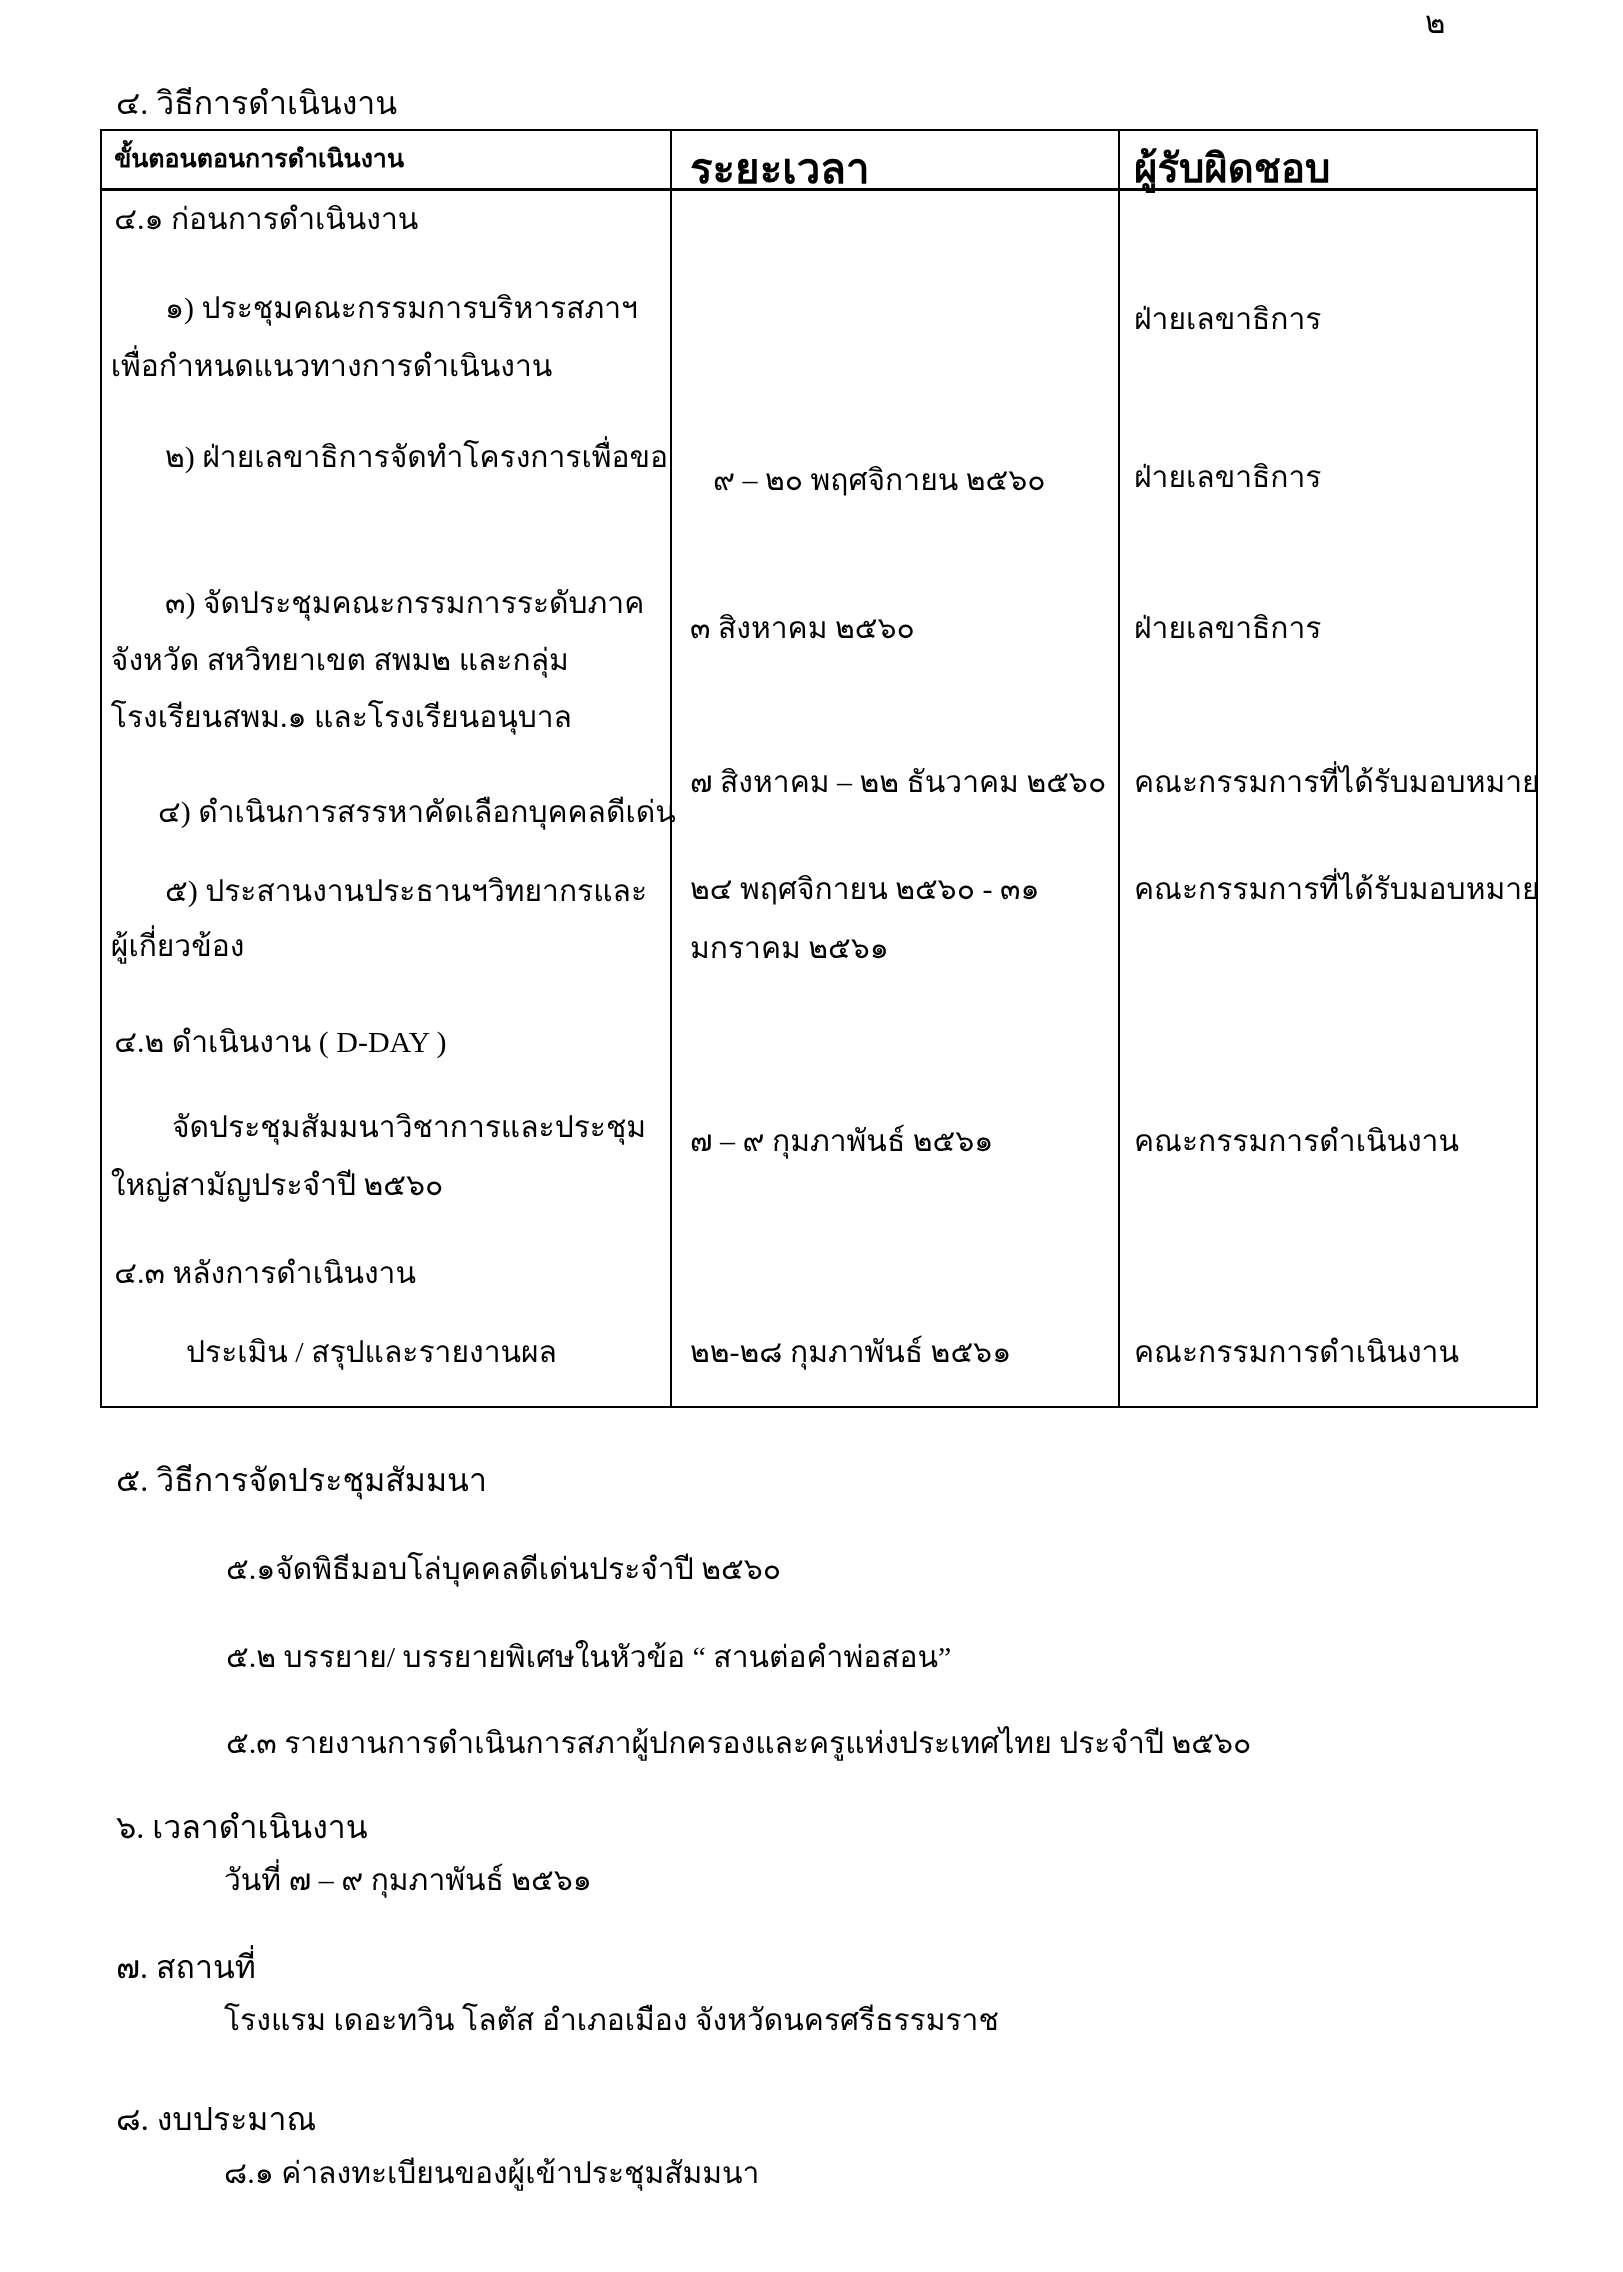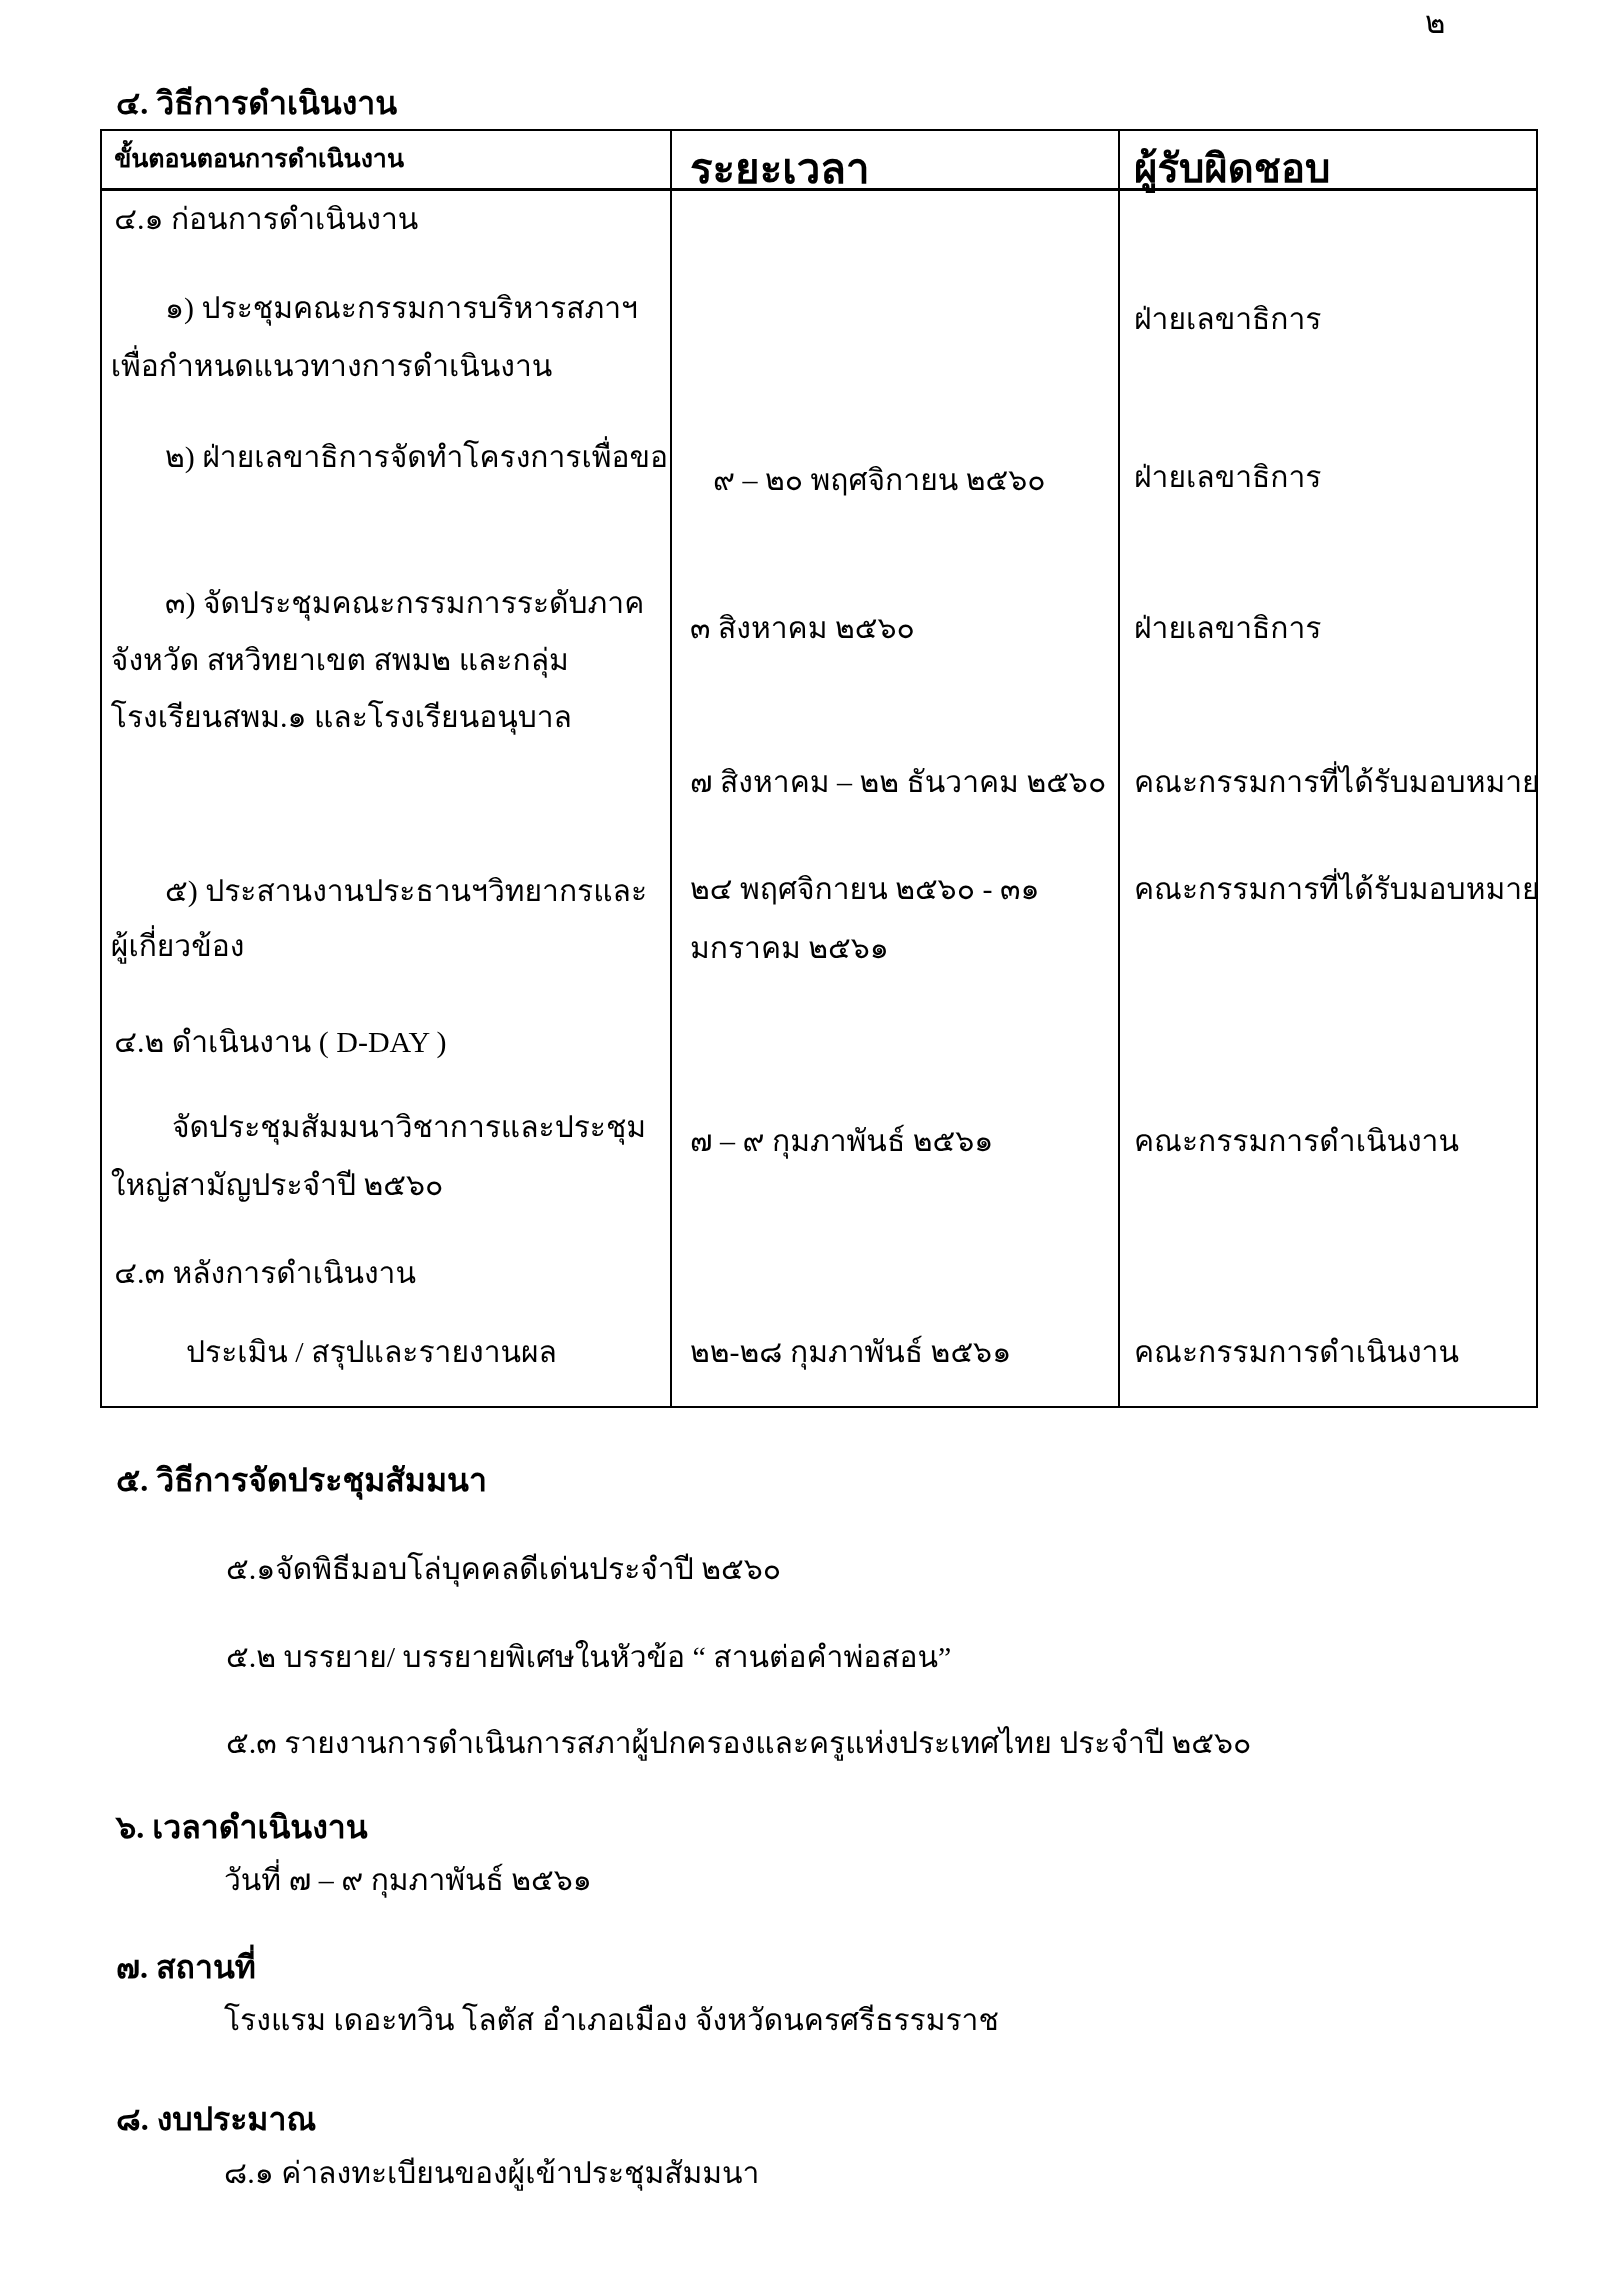--- a/index.html
+++ b/index.html
@@ -13,21 +13,21 @@
     overflow:hidden;
   }
   .t{
     position:absolute;
     font-size:30px;
     line-height:1.15;
     white-space:nowrap;
     color:#000;
   }
   .b{font-weight:bold;}
-  .h{font-size:32px;font-weight:bold;}
+  .h{font-size:32px;font-weight:normal;}
   .table-frame{
     position:absolute;
     left:100px; top:129px;
     width:1438px; height:1279px;
     border:2.7px solid #000;
     box-sizing:border-box;
   }
   .vline{
     position:absolute;
     top:0; bottom:0;
@@ -59,20 +59,21 @@
     <div class="t b" style="left:588px;top:13.6px;font-size:42px;">ระยะเวลา</div>
     <div class="t b" style="left:1032px;top:15px;font-size:40px;">ผู้รับผิดชอบ</div>
 
     <div class="t" style="left:12.2px;top:71px;">๔.๑ ก่อนการดำเนินงาน</div>
     <div class="t" style="left:63px;top:160px;text-align:right;">๑) ประชุมคณะกรรมการบริหารสภาฯ</div>
     <div class="t" style="left:8.8px;top:218px;">เพื่อกำหนดแนวทางการดำเนินงาน</div>
     <div class="t" style="left:63px;top:309px;">๒) ฝ่ายเลขาธิการจัดทำโครงการเพื่อขอ</div>
     <div class="t" style="left:63px;top:455px;">๓) จัดประชุมคณะกรรมการระดับภาค</div>
     <div class="t" style="left:8.8px;top:512px;">จังหวัด  สหวิทยาเขต สพม๒  และกลุ่ม</div>
     <div class="t" style="left:8.8px;top:569px;">โรงเรียนสพม.๑  และโรงเรียนอนุบาล</div>
+    <div class="t" style="left:56px;top:664px;">๔) ดำเนินการสรรหาคัดเลือกบุคคลดีเด่น</div>
     <div class="t" style="left:63px;top:743px;">๕)  ประสานงานประธานฯวิทยากรและ</div>
     <div class="t" style="left:8.8px;top:798px;">ผู้เกี่ยวข้อง</div>
     <div class="t" style="left:12.2px;top:894px;">๔.๒ ดำเนินงาน ( D-DAY )</div>
     <div class="t" style="left:70px;top:979px;">จัดประชุมสัมมนาวิชาการและประชุม</div>
     <div class="t" style="left:8.8px;top:1037px;">ใหญ่สามัญประจำปี  ๒๕๖๐</div>
     <div class="t" style="left:12.2px;top:1125px;">๔.๓  หลังการดำเนินงาน</div>
     <div class="t" style="left:84px;top:1204px;">ประเมิน / สรุปและรายงานผล</div>
 
     <div class="t" style="left:611px;top:332px;">๙ – ๒๐  พฤศจิกายน  ๒๕๖๐</div>
     <div class="t" style="left:588px;top:480px;">๓ สิงหาคม ๒๕๖๐</div>

